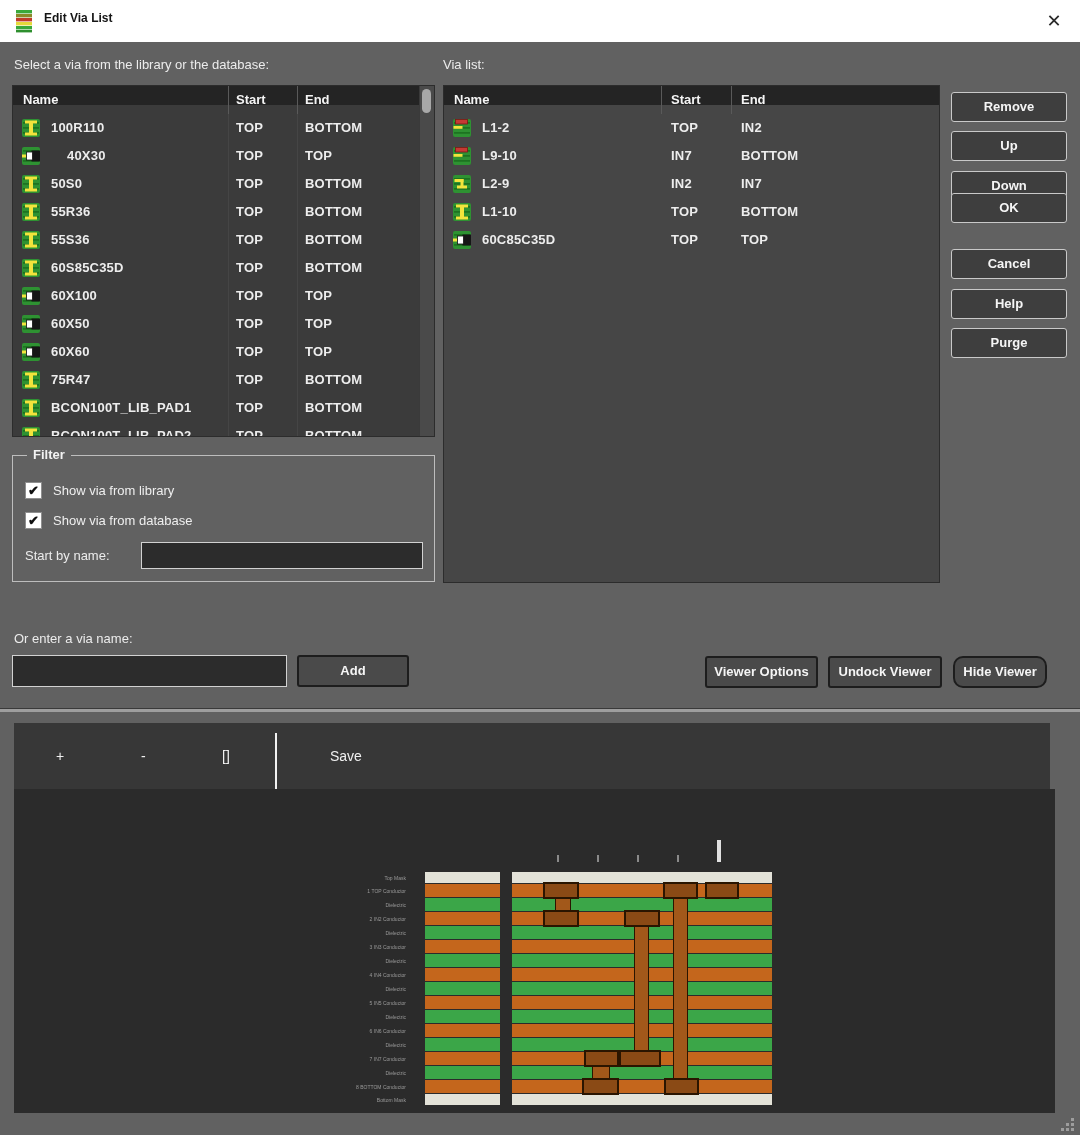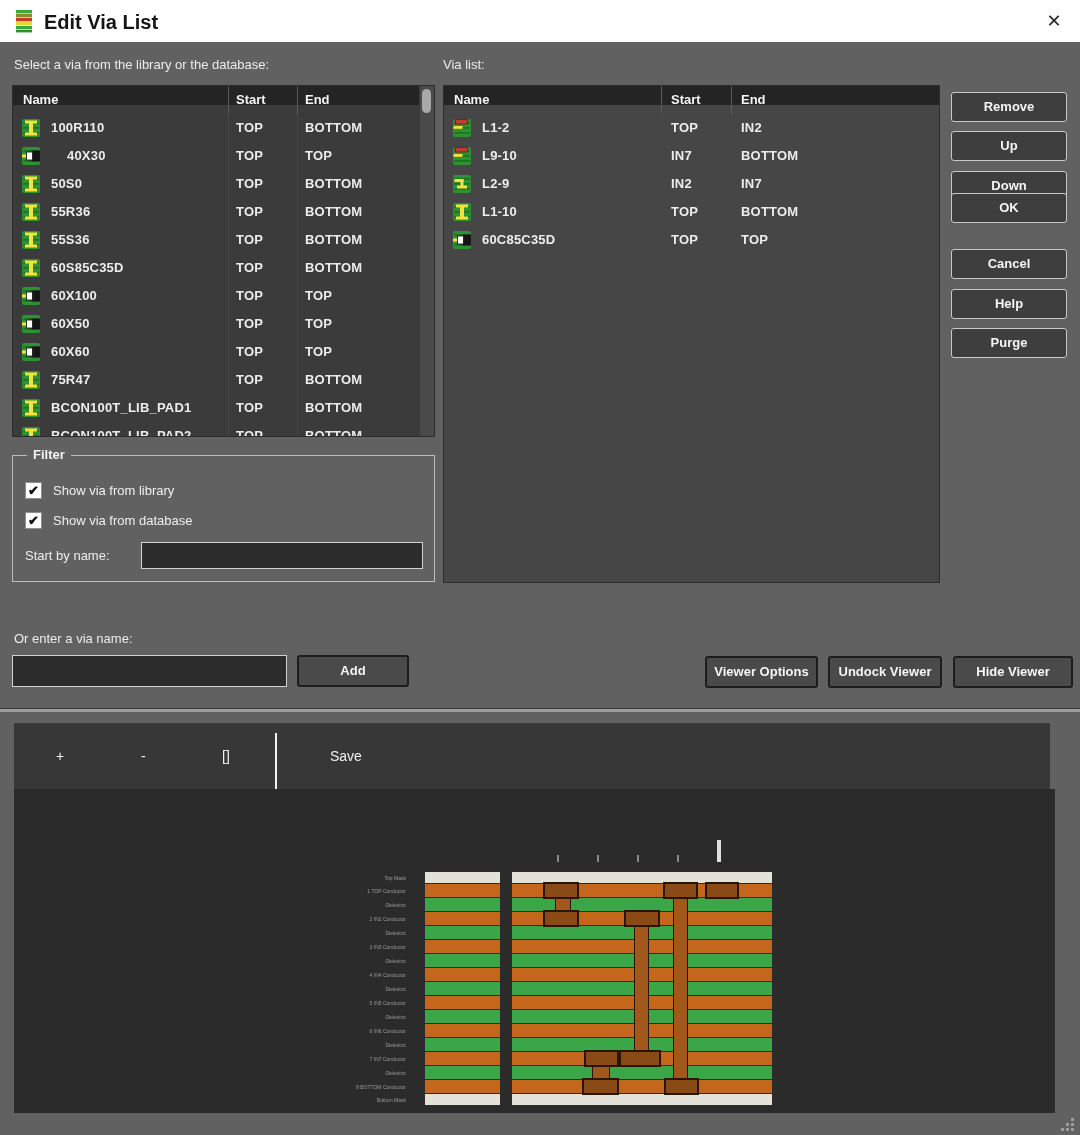--- a/index.html
+++ b/index.html
@@ -2,21 +2,21 @@
 <html><head>
 <meta charset="utf-8">
 <style>
   html,body{margin:0;padding:0;background:#2f2f2f;}
   #win{position:relative;width:1080px;height:1135px;background:#616161;
        font-family:"Liberation Sans",sans-serif;overflow:hidden;
        -webkit-font-smoothing:antialiased;}
   
   #titlebar{position:absolute;left:0;top:0;width:1080px;height:42px;background:#ffffff;}
   #title-icon{position:absolute;left:14px;top:8px;width:20px;height:26px;}
-  #title-text{position:absolute;left:44px;top:11px;font-size:20px;color:#151515;font-weight:600;}
+  #title-text{position:absolute;left:44px;top:11px;font-size:12px;color:#151515;font-weight:600;}
   #close-btn{position:absolute;right:12px;top:8px;width:28px;height:26px;text-align:center;
              line-height:26px;font-size:18px;color:#2b2b2b;cursor:default;}
   
   .sec-label{position:absolute;font-size:13px;color:#ececec;}
   
   .tbl{position:absolute;background:#3b3b3b;overflow:hidden;border:1px solid #2c2c2c;box-sizing:border-box;}
   .tbl-head{position:absolute;left:0;top:0;right:0;height:19px;background:#242424;}
   .tbl-head .hcell{position:absolute;top:0;height:28px;line-height:28px;color:#f4f4f4;
                    font-weight:bold;font-size:13px;}
   .colsep{position:absolute;top:0;width:1px;background:#5a5a5a;}
@@ -377,21 +377,21 @@
     <input class="dark-input" style="left: 128px; top: 86px; width: 282px; height: 27px;" value="">
   </div>
 
   <div class="sec-label" style="left:14px;top:631px;">Or enter a via name:</div>
   <input class="dark-input" style="left: 12px; top: 655px; width: 275px; height: 32px;" value="">
   <div class="dark-btn" style="left:297px;top:655px;width:112px;height:32px;line-height:28px;">Add</div>
 
   <div id="viewer-buttons">
       <div class="dark-btn" style="left: 705px; top: 656px; width: 113px; height: 32px; line-height: 28px;">Viewer Options</div>
       <div class="dark-btn" style="left: 828px; top: 656px; width: 114px; height: 32px; line-height: 28px;">Undock Viewer</div>
-      <div class="dark-btn" style="left: 953px; top: 656px; width: 120px; height: 32px; line-height: 28px;">Hide Viewer</div>
+      <div class="dark-btn" style="left: 953px; top: 656px; width: 94px; height: 32px; line-height: 28px; border-radius: 10px;">Hide Viewer</div>
     </div>
 
   <div id="hsep"></div>
 
   <div id="viewer-toolbar">
     <div class="tb-item" style="left:42px;">+</div>
     <div class="tb-item" style="left:127px;">-</div>
     <div class="tb-item" style="left:208px;">[]</div>
     <div id="tb-sep"></div>
     <div class="tb-item" style="left:316px;">Save</div>

